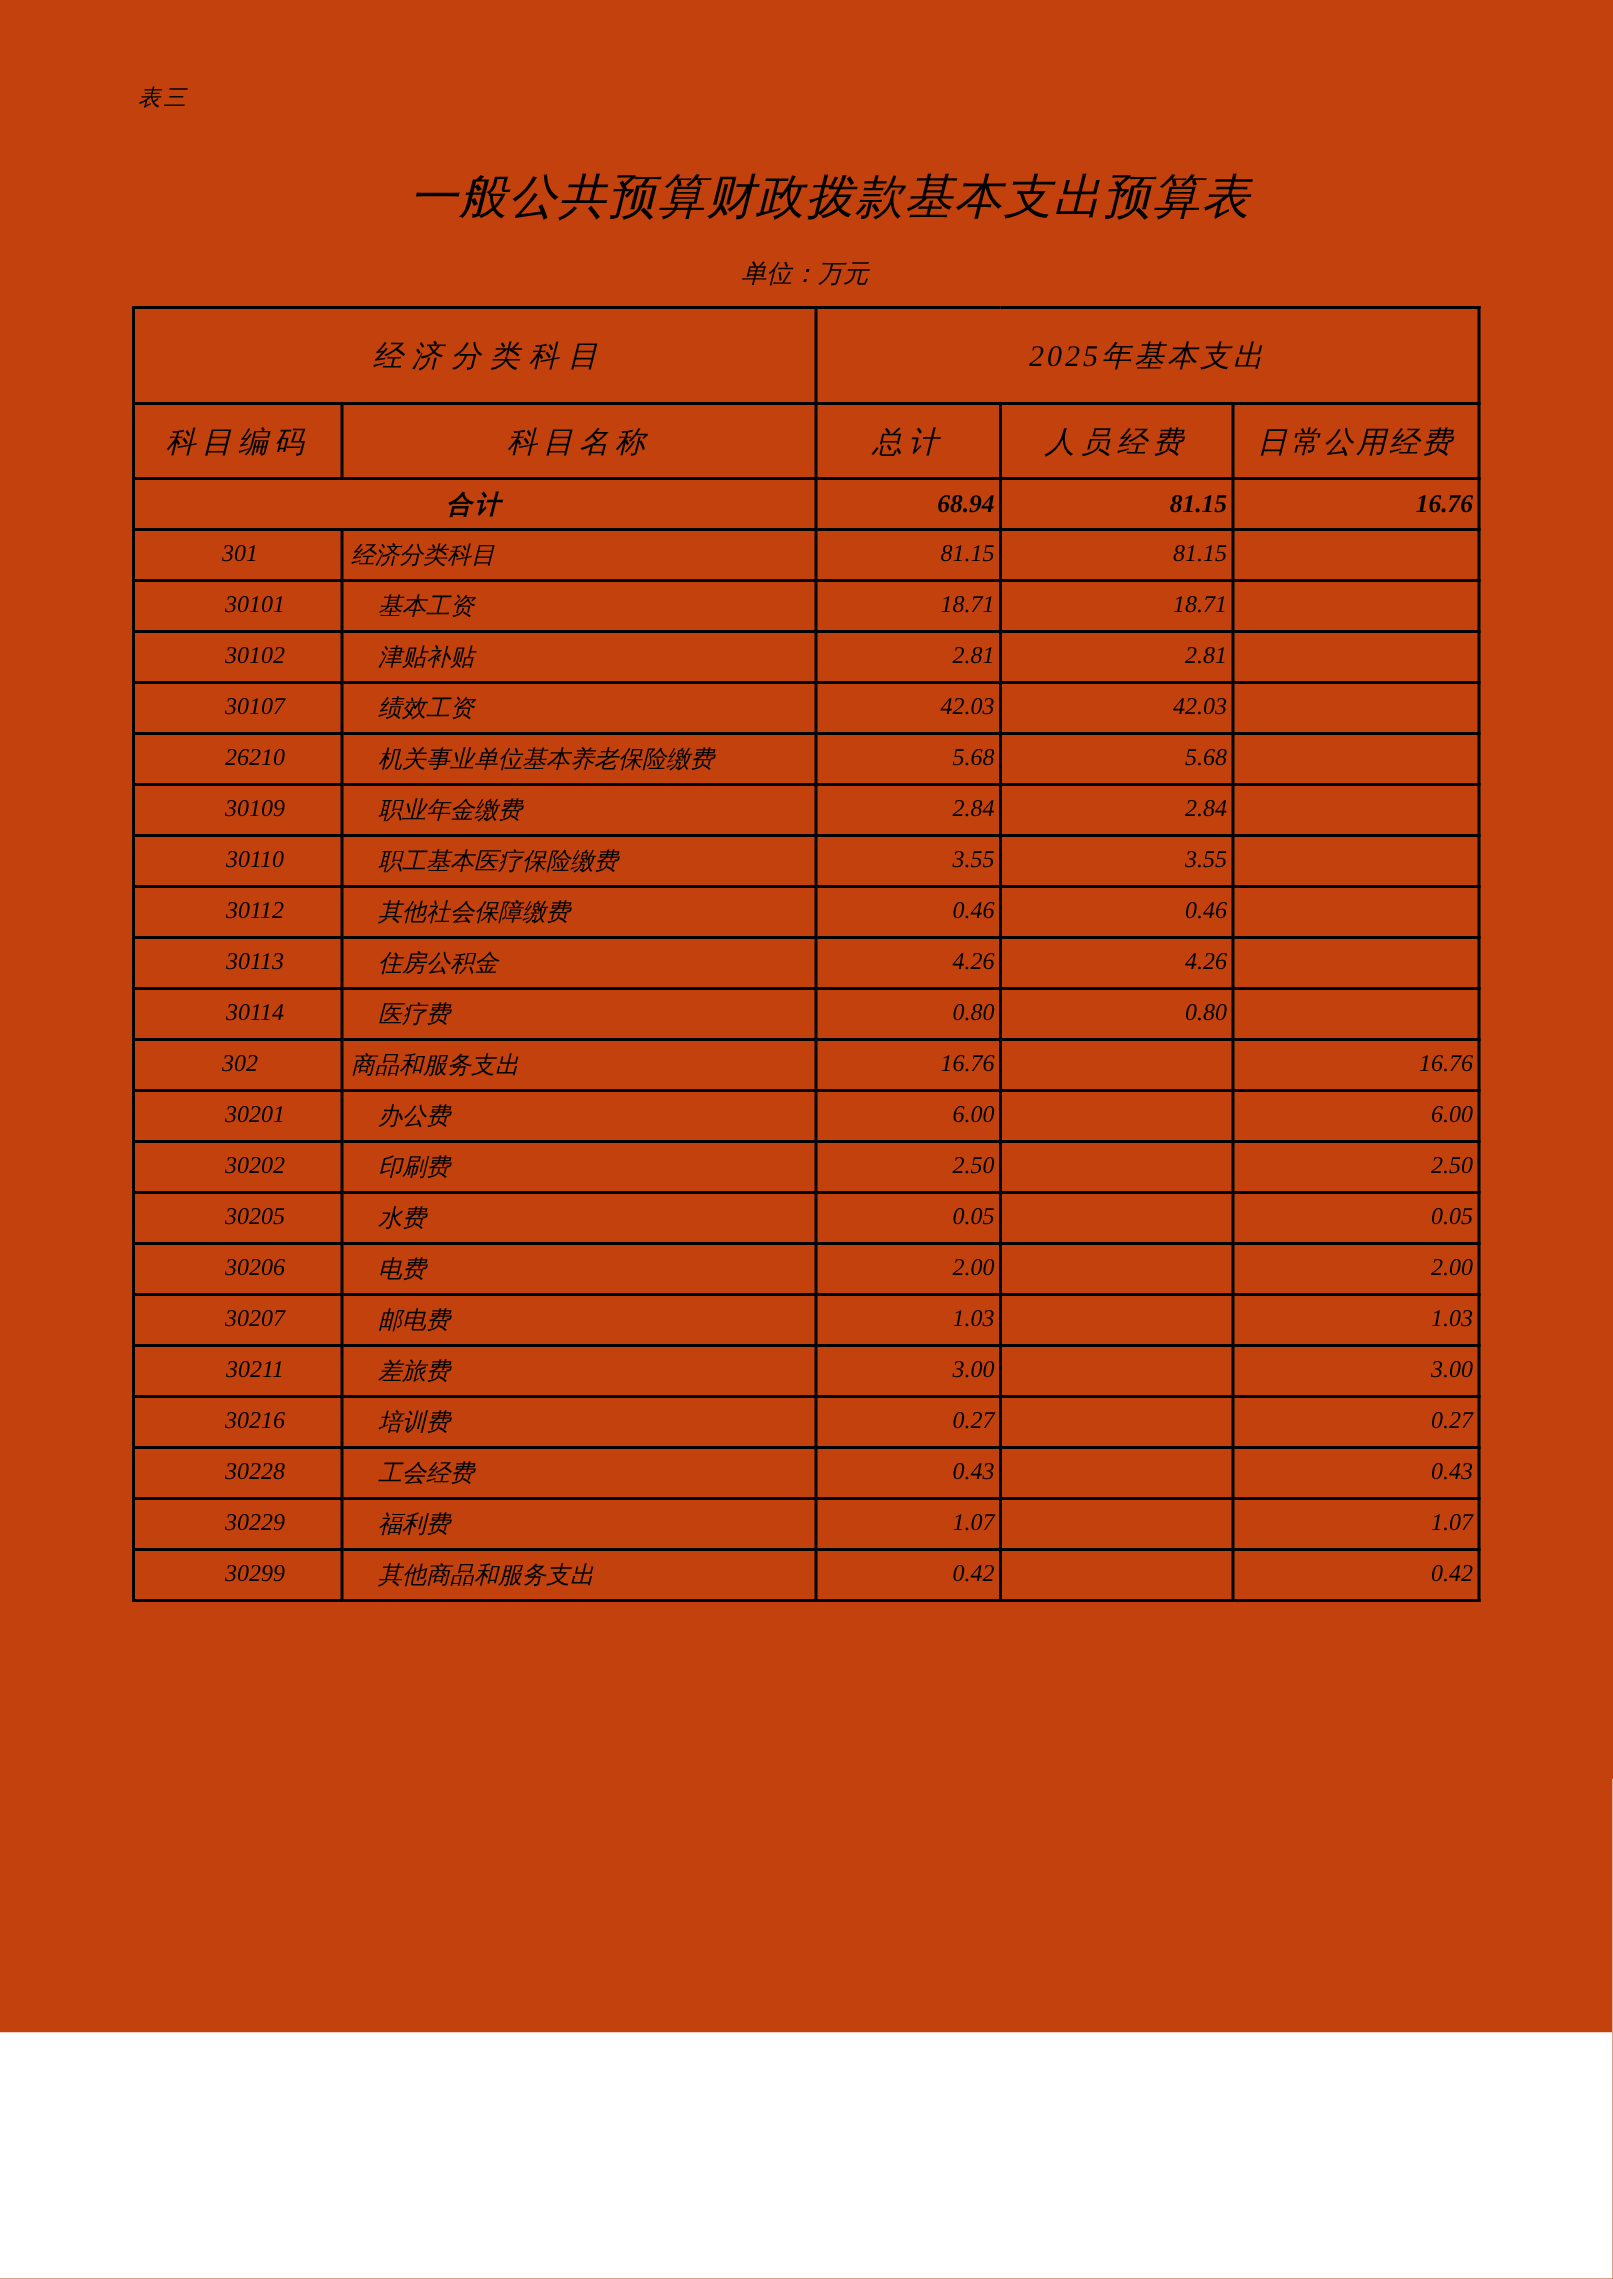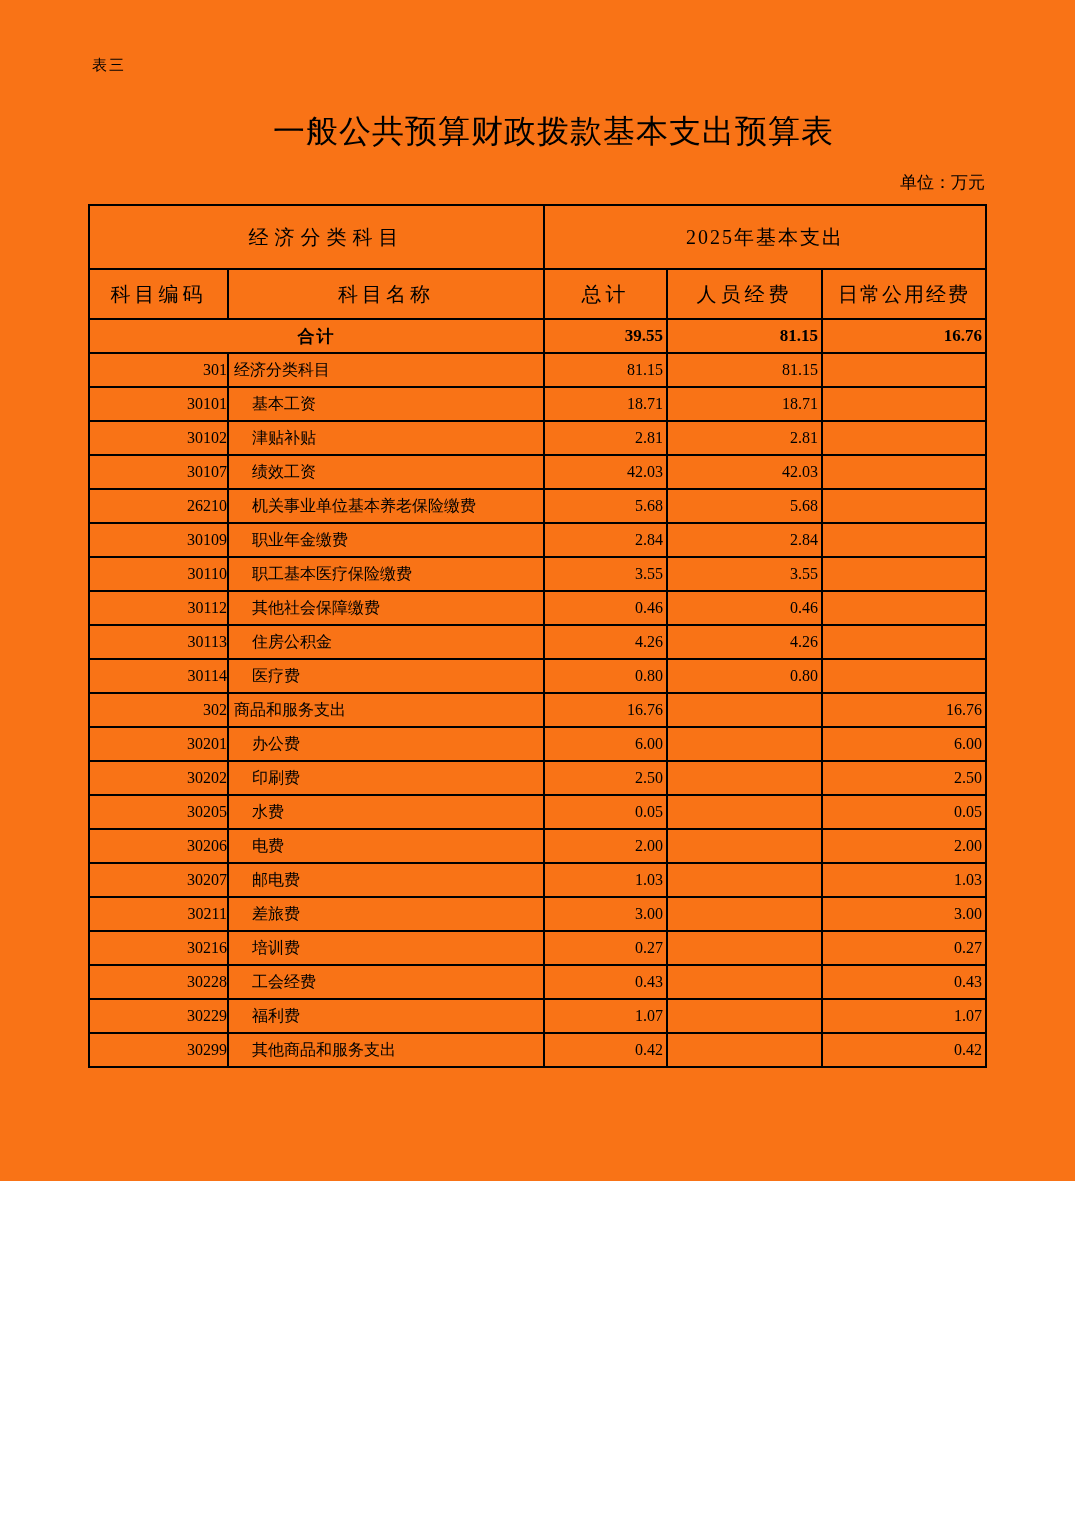--- a/index.html
+++ b/index.html
@@ -3,25 +3,26 @@
 <meta charset="utf-8">
 <style>
   html, body {
     margin: 0;
     padding: 0;
     background: #ffffff;
   }
   .page {
     position: relative;
     width: 1075px;
-    height: 1181px;
-    background: #f97316;
+    height: 1355px;
+    background: #c2410c;
     color: #000000;
     font-family: "Liberation Serif", "DejaVu Serif", serif;
     overflow: hidden;
+    font-style: italic;
   }
   .corner-label {
     position: absolute;
     top: 56px;
     left: 92px;
     font-size: 15px;
     letter-spacing: 2px;
   }
   .doc-title {
     position: absolute;
@@ -32,21 +33,21 @@
     text-align: center;
     font-size: 32px;
     font-weight: normal;
     letter-spacing: 1px;
   }
   .unit-label {
     position: absolute;
     top: 171px;
     left: 88px;
     width: 897px;
-    text-align: right;
+    text-align: center;
     font-size: 17px;
   }
   table.budget-table {
     position: absolute;
     top: 204px;
     left: 88px;
     width: 897px;
     border-collapse: collapse;
     table-layout: fixed;
     border: 2px solid #000;
@@ -70,21 +71,21 @@
   th.group-right { letter-spacing: 2px; }
   th.colh { letter-spacing: 4px; }
   th.colh-wide { letter-spacing: 2px; }
   td.num {
     text-align: right;
     padding-right: 3px;
     font-size: 16px;
   }
   td.code {
     font-size: 16px;
-    text-align: right;
+    text-align: center;
   }
   td.name {
     font-size: 16px;
     text-align: left;
   }
   tr.level1 td.code { padding-left: 3px; }
   tr.level1 td.name { padding-left: 5px; }
   tr.level2 td.code { padding-left: 23px; }
   tr.level2 td.name { padding-left: 23px; }
   tr.total-row td {
@@ -124,21 +125,21 @@
         <th class="colh">科目编码</th>
         <th class="colh">科目名称</th>
         <th class="colh">总计</th>
         <th class="colh">人员经费</th>
         <th class="colh-wide">日常公用经费</th>
       </tr>
     </thead>
     <tbody>
       <tr class="total-row">
         <td colspan="2" class="total-label">合计</td>
-        <td class="num">39.55</td>
+        <td class="num">68.94</td>
         <td class="num">81.15</td>
         <td class="num">16.76</td>
       </tr>
 
     <tr class="level1">
     <td class="code">301</td>
     <td class="name">经济分类科目</td>
     <td class="num">81.15</td>
     <td class="num">81.15</td>
     <td class="num"></td>

